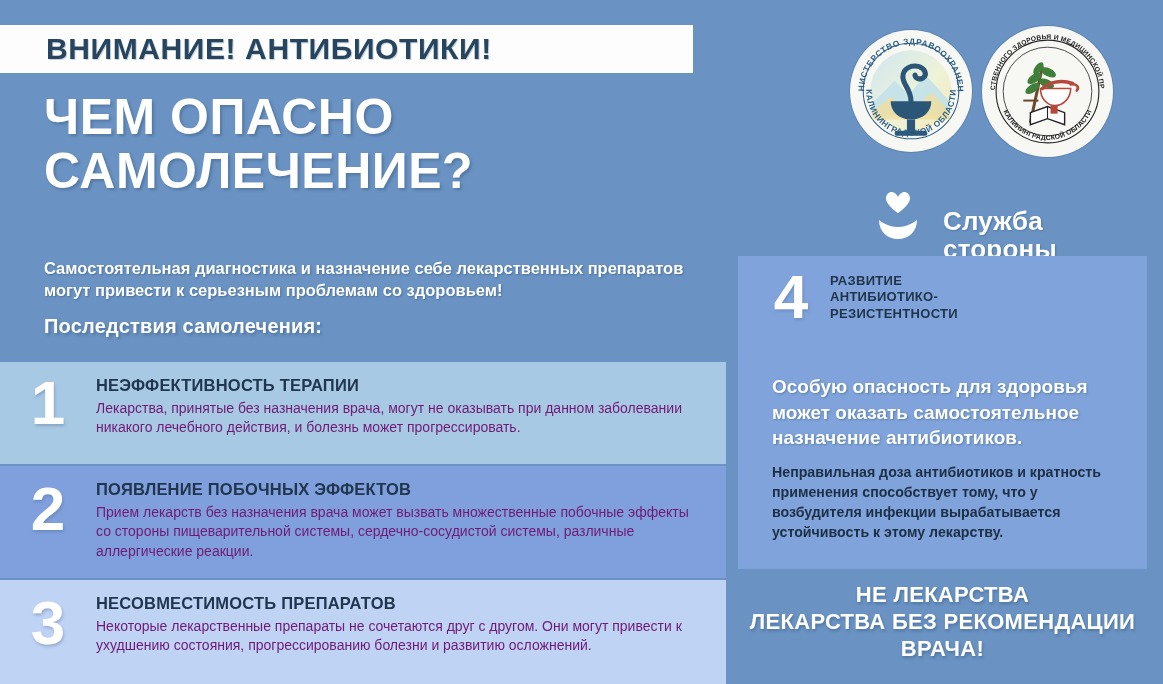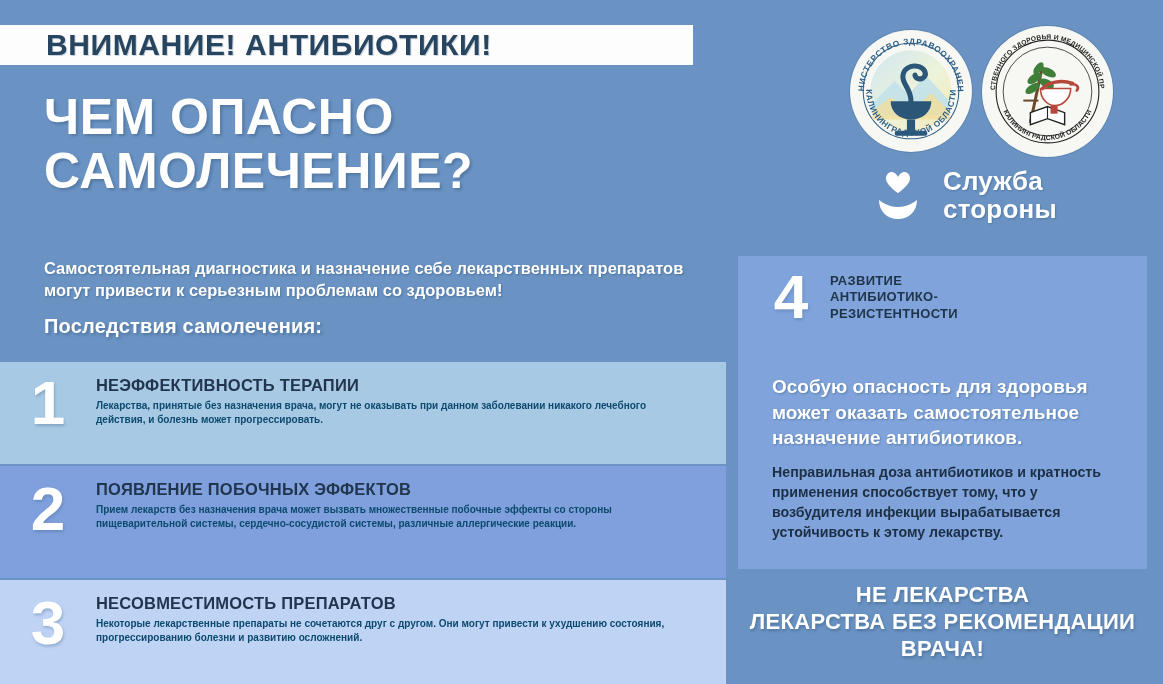--- a/index.html
+++ b/index.html
@@ -26,21 +26,21 @@
     position: absolute;
     left: 0; top: 0;
     width: 726px;
     height: 684px;
   }
 
   #attention-banner {
     position: absolute;
     left: 0; top: 25px;
     width: 693px;
-    height: 40px;
+    height: 48px;
     background: #fdfdfd;
     display: flex;
     align-items: center;
   }
   #attention-banner .txt {
     margin-left: 46px;
     font-size: 30px;
     font-weight: bold;
     letter-spacing: 0.6px;
     color: #27455f;
@@ -112,23 +112,23 @@
 
   .item-body { padding-top: 14px; padding-right: 22px; }
   .item-title {
     color: #21364e;
     font-size: 16.5px;
     font-weight: bold;
     letter-spacing: 0.2px;
     margin-bottom: 4px;
   }
   .item-text {
-    color: #0c4a6e;
-    font-size: 10px;
-    font-weight: bold;
+    color: #701a75;
+    font-size: 14px;
+    font-weight: normal;
     line-height: 1.38;
     max-width: 600px;
   }
 
   
   #right-col {
     position: absolute;
     left: 726px; top: 0;
     width: 437px;
     height: 684px;
@@ -161,20 +161,21 @@
   }
   #hs-icon { width: 54px; height: 52px; flex: 0 0 54px; }
   #hs-icon svg { display: block; width: 100%; height: 100%; }
   #hs-text {
     color: #ffffff;
     font-size: 26px;
     font-weight: bold;
     line-height: 1.07;
     letter-spacing: 0.2px;
     text-shadow: 1px 1px 2px rgba(40,70,100,0.35);
+    margin-top: 40px;
   }
 
   #panel-4 {
     position: absolute;
     left: 12px;
     top: 256px;
     width: 409px;
     height: 313px;
     background: #7fa3da;
   }

